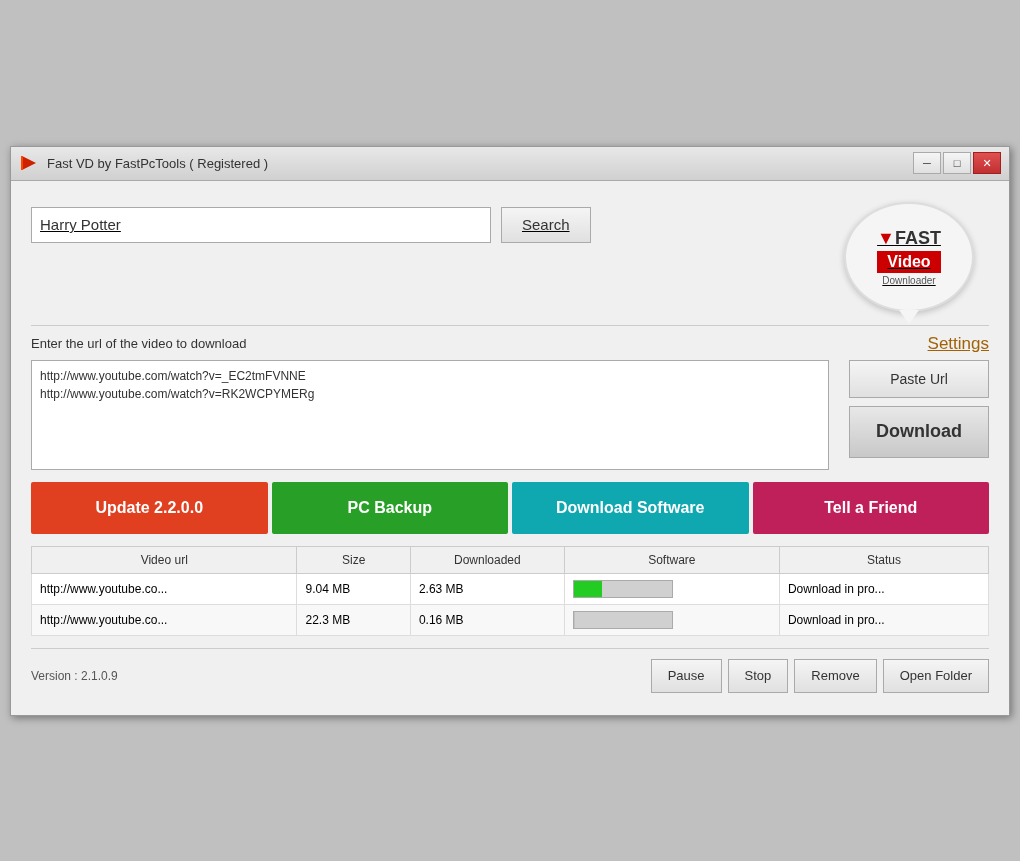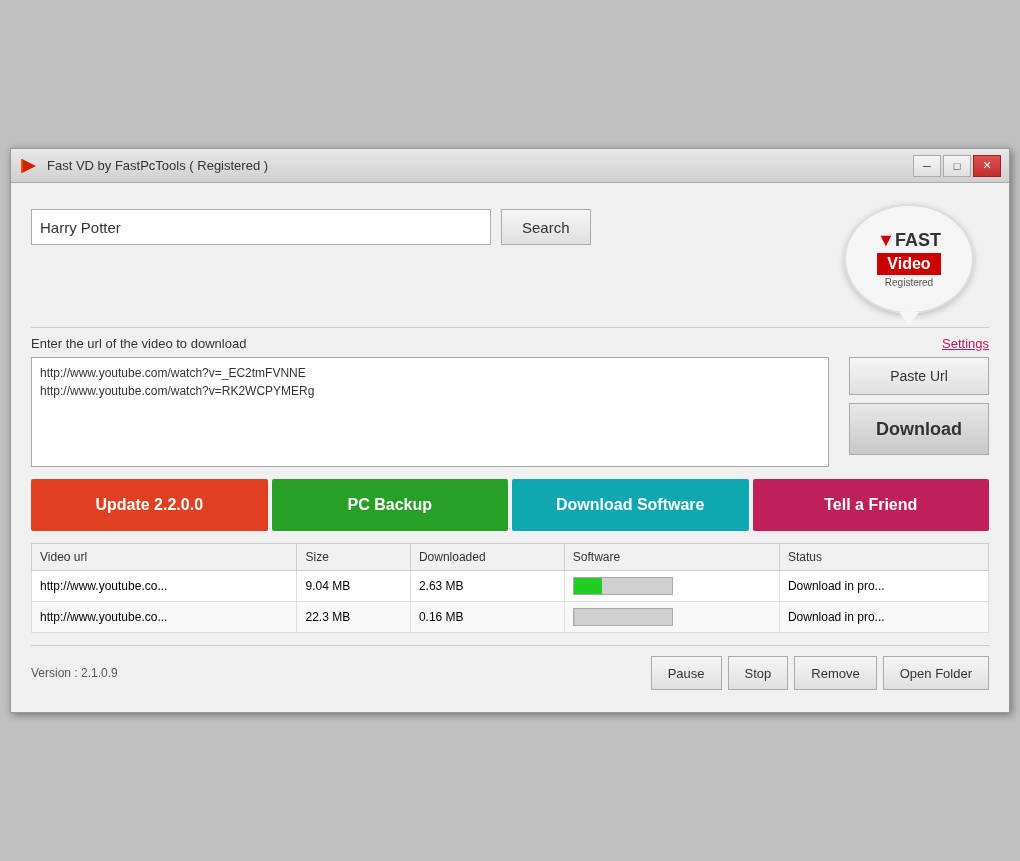--- a/index.html
+++ b/index.html
@@ -184,22 +184,22 @@
     }
 
     .url-label {
       font-size: 13px;
       color: #333;
       font-weight: normal;
       text-align: right;
     }
 
     .settings-link {
-      color: #be185d;
-      font-size: 13px;
+      color: #a16207;
+      font-size: 17px;
       text-decoration: underline;
       cursor: pointer;
     }
 
     .url-row {
       display: flex;
       gap: 20px;
     }
 
     .url-textarea {
@@ -269,21 +269,21 @@
       background: white;
       margin-bottom: 12px;
     }
 
     .download-table th {
       background: #f0f0f0;
       border: 1px solid #ccc;
       padding: 6px 8px;
       font-size: 12px;
       font-weight: normal;
-      text-align: left;
+      text-align: center;
       color: #333;
     }
 
     .download-table td {
       border: 1px solid #ddd;
       padding: 6px 8px;
       font-size: 12px;
       color: #000000;
     }
 
@@ -332,20 +332,21 @@
       font-size: 13px;
       color: #333;
       cursor: pointer;
     }
 
     .top-section {
       display: flex;
       align-items: flex-start;
       gap: 17px;
       margin-bottom: 8px;
+      text-decoration: underline;
     }
 
     .top-left {
       flex: 1;
     }
   </style>
 </head>
 <body>
 
 <div class="window">
@@ -371,21 +372,21 @@
       <div class="top-left">
         <div class="search-section">
           <input class="search-input" type="text" value="Harry Potter" placeholder="Harry Potter" style="">
           <button class="search-btn">Search</button>
         </div>
       </div>
       <div class="logo-area">
         <div class="logo-circle">
           <span class="logo-fast">▼<span>FAST</span></span>
           <div class="logo-video-box">Video</div>
-          <span class="logo-downloader">Registered</span>
+          <span class="logo-downloader">Downloader</span>
           <div class="logo-pointer"></div>
         </div>
       </div>
     </div>
 
     <hr class="divider">
 
     <div class="url-section">
       <div class="url-header">
         <span class="url-label">Enter the url of the video to download</span>

